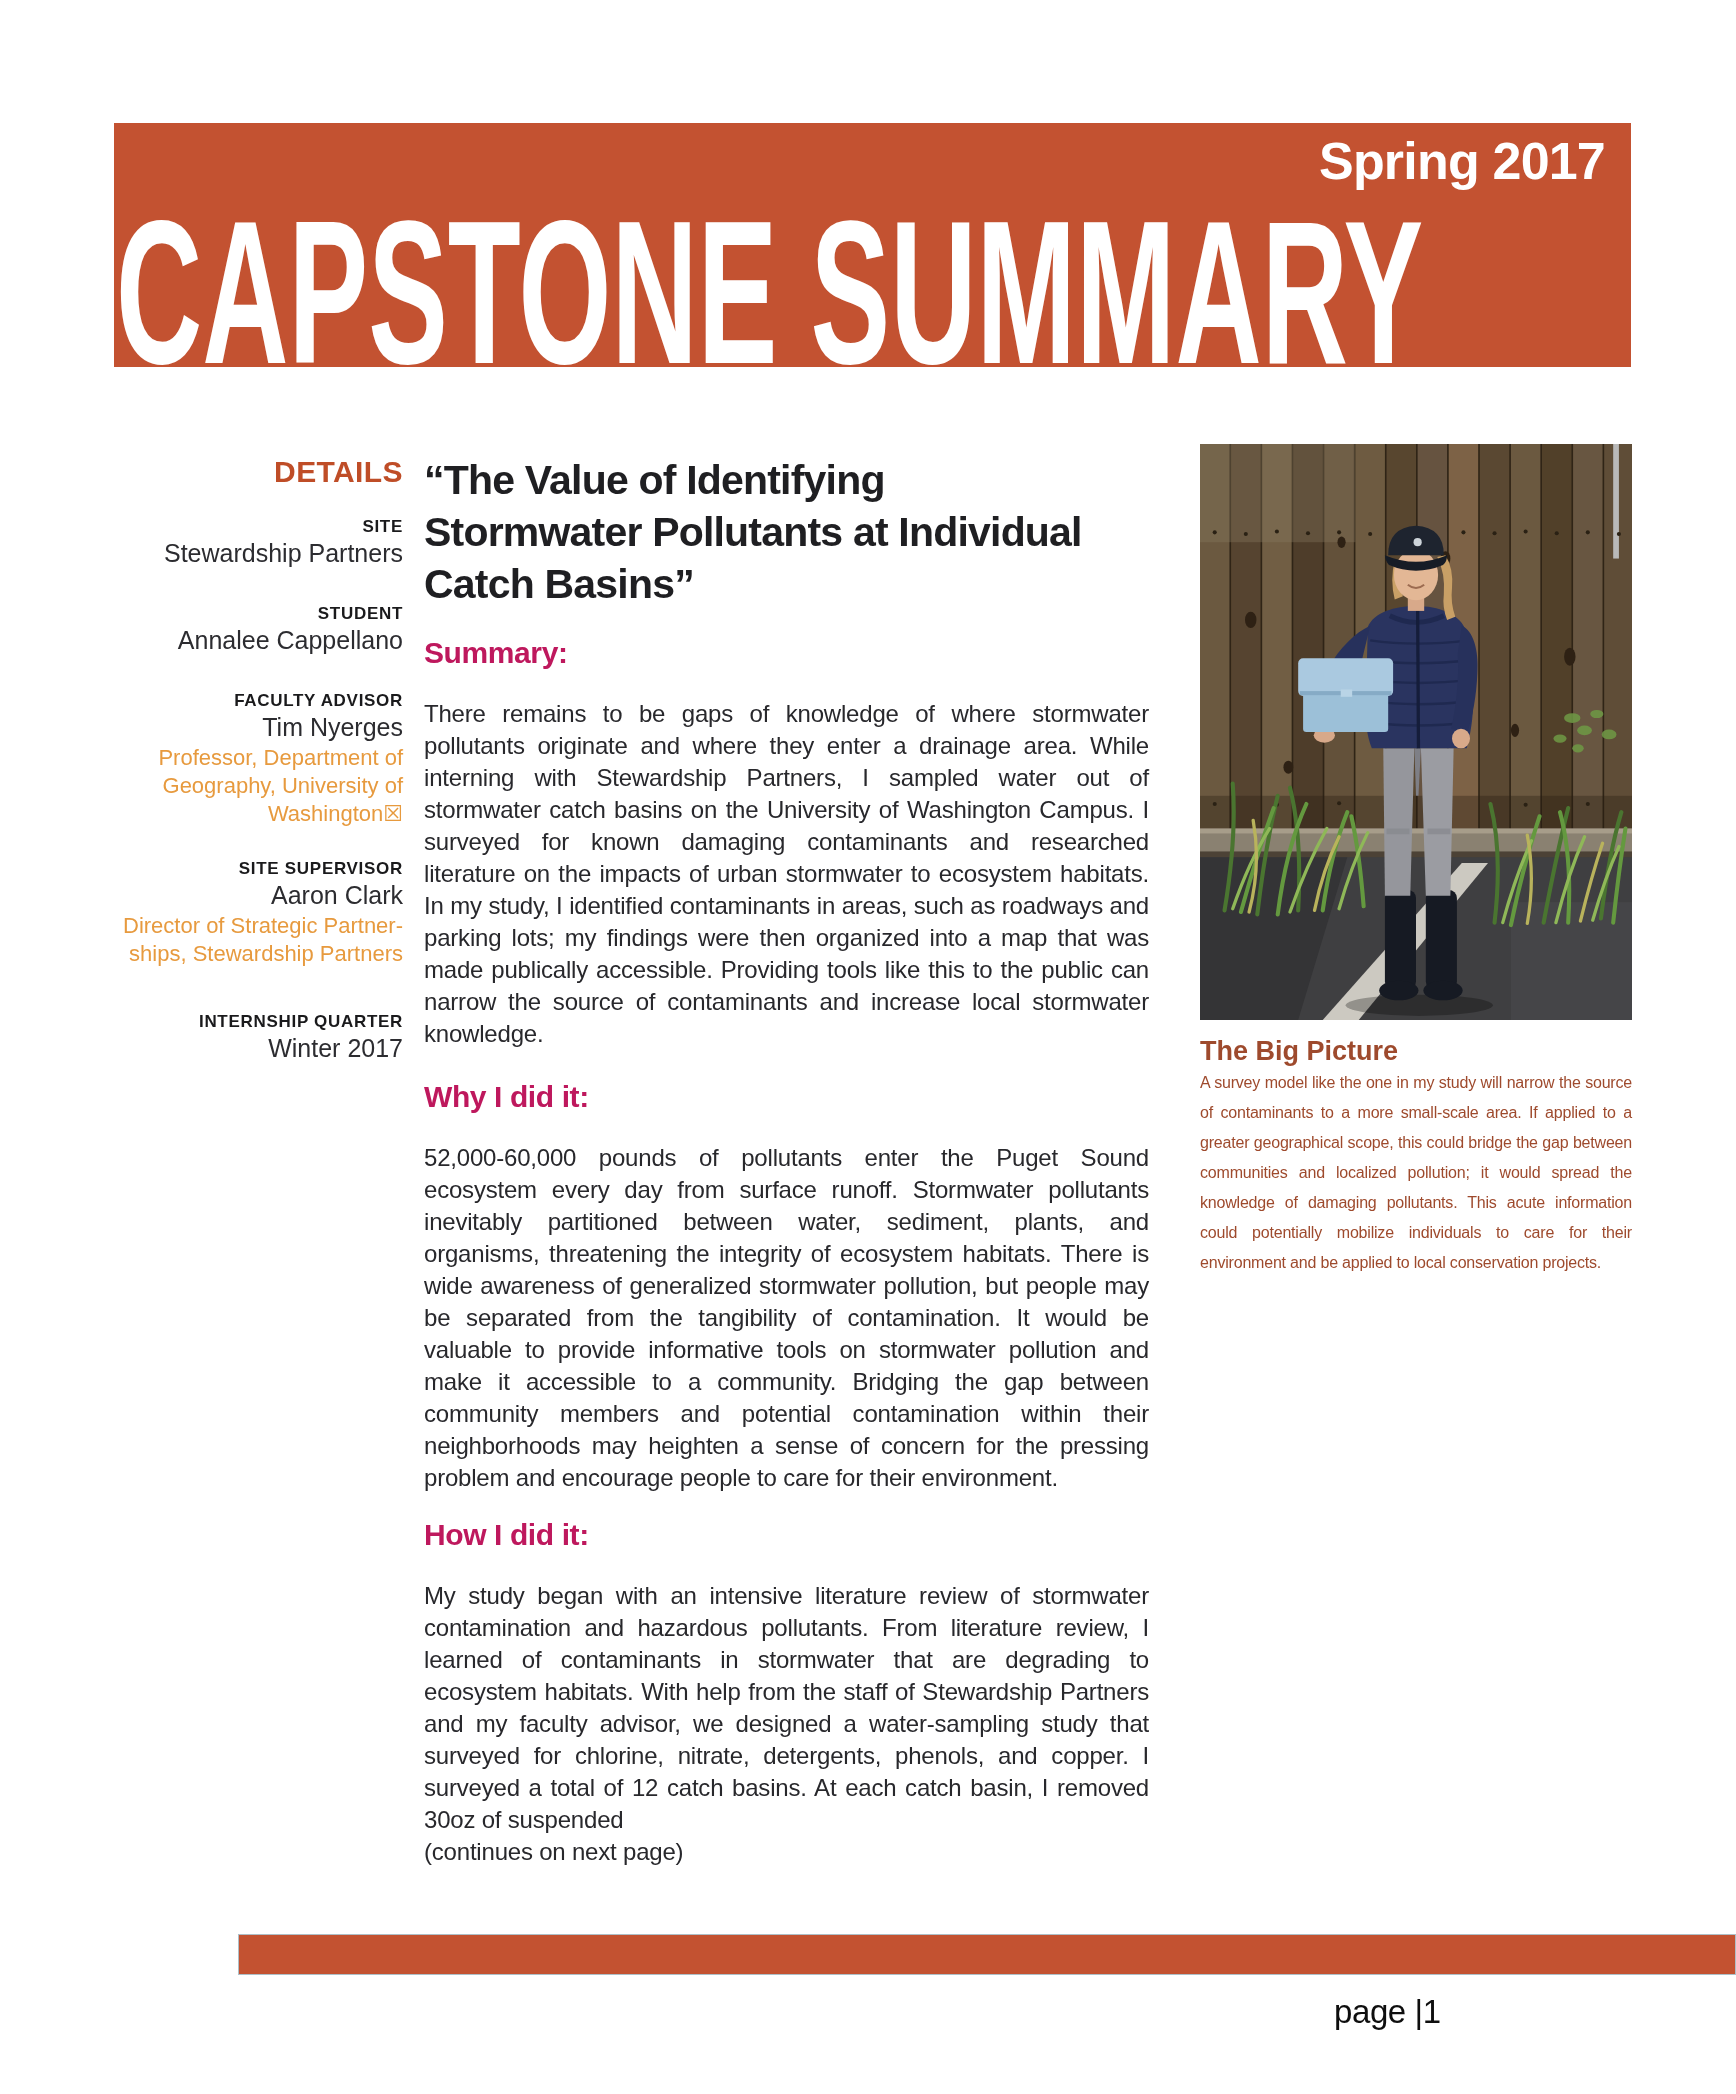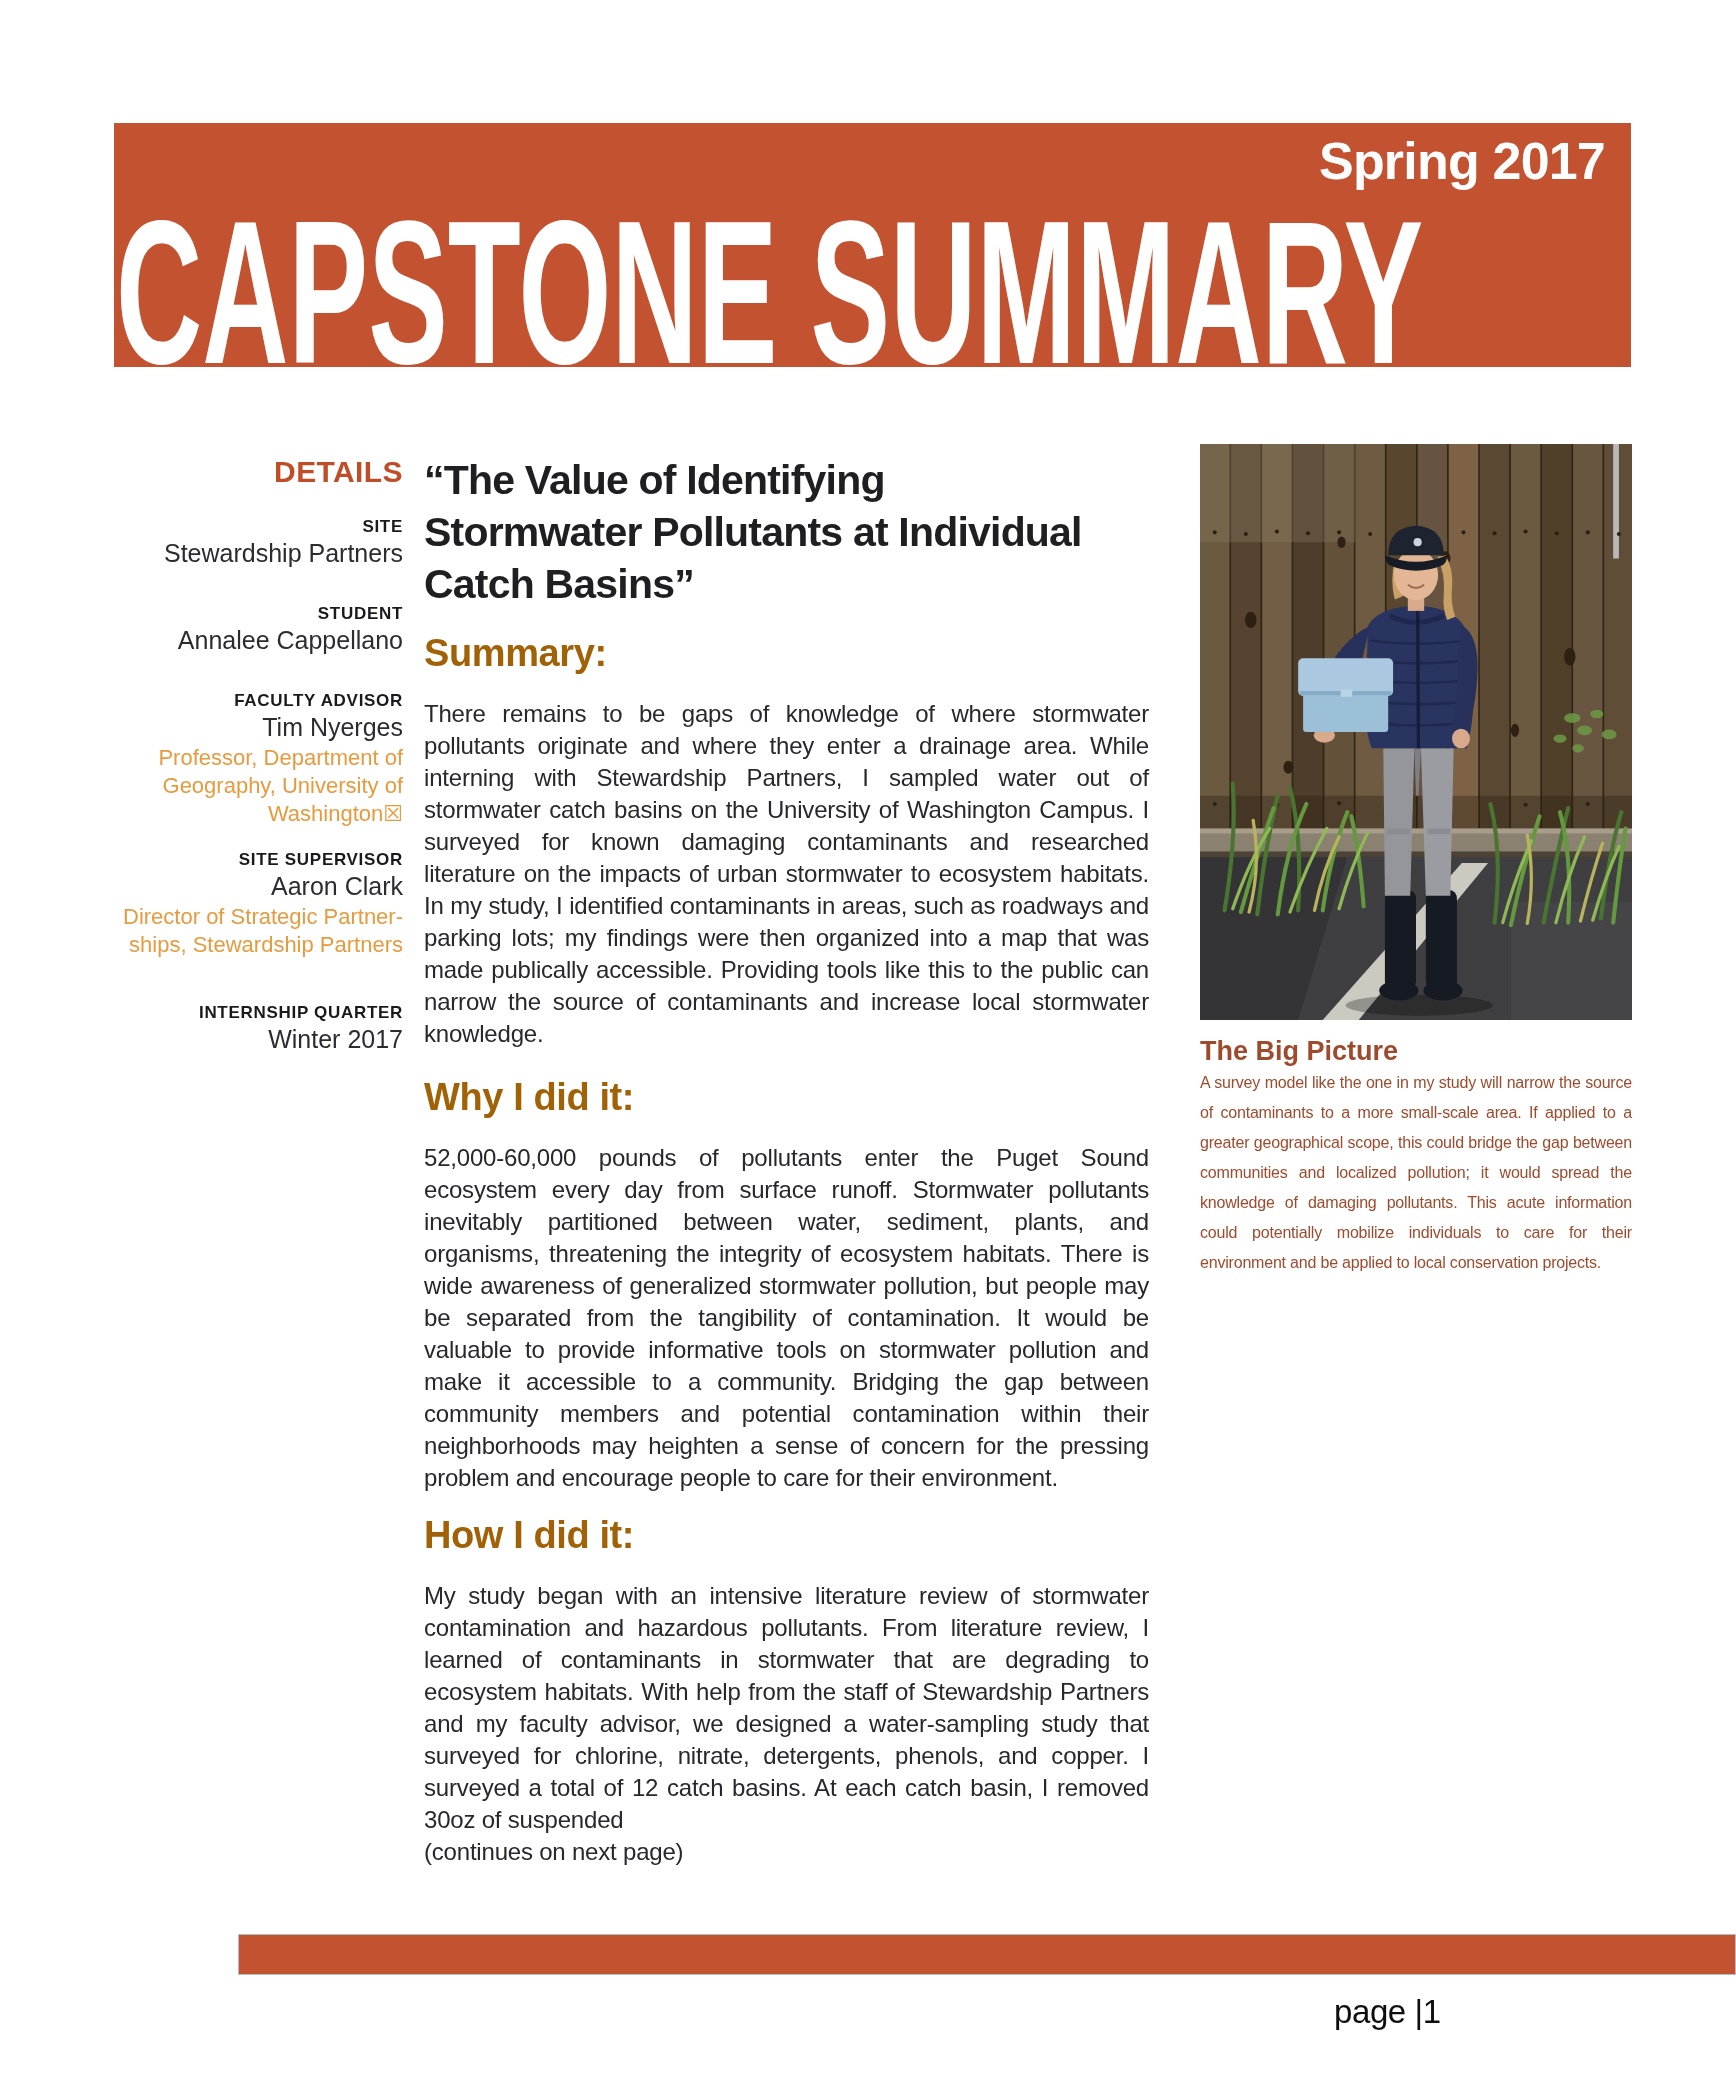--- a/index.html
+++ b/index.html
@@ -10,25 +10,25 @@
   
   .band{position:absolute;left:114px;top:123px;width:1517px;height:244px;background:#c35231;}
   .issue{position:absolute;top:8.2px;right:26px;color:#ffffff;font-size:52px;font-weight:bold;letter-spacing:-0.8px;}
   .big-title-svg{position:absolute;left:1.6px;bottom:-3.3px;display:block;}
   
   .details{position:absolute;left:85px;top:455px;width:318px;text-align:right;}
   .details-heading{font-size:30px;font-weight:bold;color:#bf4d27;letter-spacing:0.4px;line-height:33px;}
   .d-label{font-size:17px;font-weight:bold;color:#1a1a1c;letter-spacing:0.7px;line-height:21px;margin-top:33px;}
   .d-value{font-size:25px;color:#2c2c30;line-height:33px;}
   .d-note{font-size:22px;color:#e79a3e;line-height:28px;}
-  .mt-sm{margin-top:28px;}  .mt-xs{margin-top:21px;}  .mt-lg{margin-top:43px;}
+  .mt-sm{margin-top:28px;}  .mt-xs{margin-top:30px;}  .mt-lg{margin-top:43px;}
   
   .main{position:absolute;left:424px;top:454px;width:725px;}
   .a-title{font-size:41px;font-weight:bold;line-height:52px;letter-spacing:-0.8px;color:#1f1f22;width:687px;}
-  .a-h{font-size:38px;font-weight:bold;line-height:46px;letter-spacing:-0.4px;color:#a16207;}
+  .a-h{font-size:30px;font-weight:bold;line-height:46px;letter-spacing:-0.4px;color:#be185d;}
   .h-summary{margin-top:19.6px;}
   .a-body{font-size:24px;line-height:32px;letter-spacing:-0.2px;text-align:justify;color:#28282c;margin-top:22px;}
   .h-why{margin-top:24.5px;}
   .h-how{margin-top:18px;}
   .continues{font-size:24px;line-height:32px;letter-spacing:-0.2px;color:#28282c;text-align:left;}
   
   .photo{position:absolute;left:1200px;top:444px;width:432px;height:576px;}
   .bigpicture{position:absolute;left:1200px;top:1034px;width:432px;color:#9e4a2d;}
   .bp-h{font-size:27px;font-weight:bold;line-height:34px;}
   .bp-body{font-size:16px;line-height:30px;letter-spacing:-0.2px;text-align:justify;}

